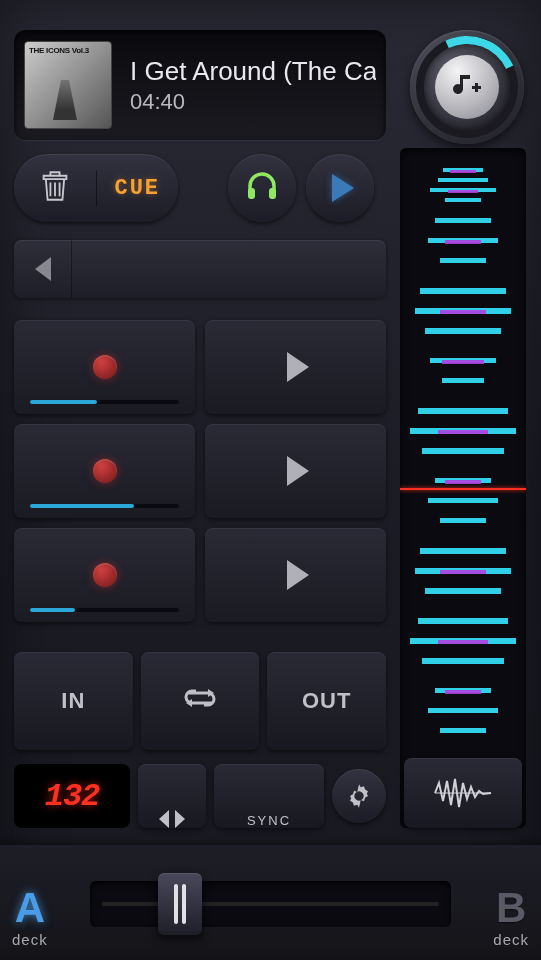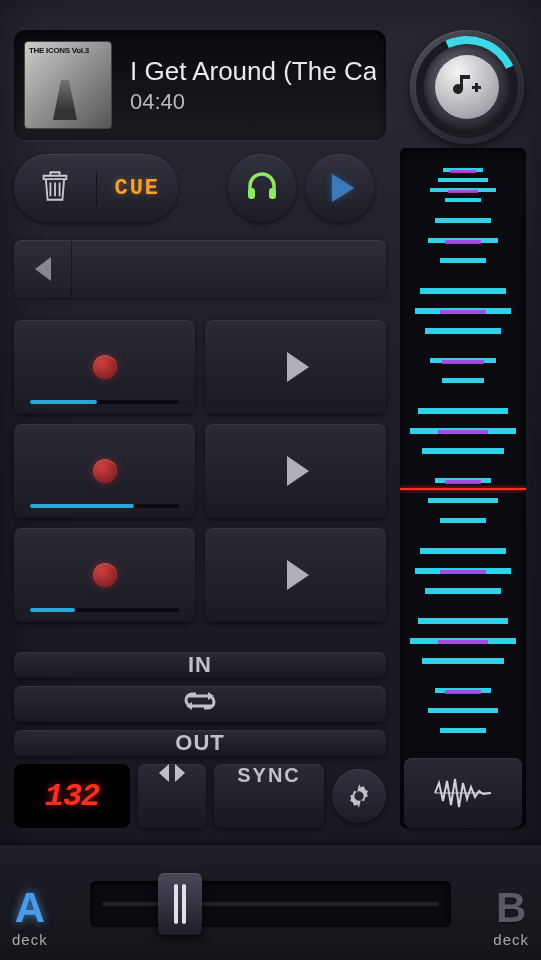--- a/index.html
+++ b/index.html
@@ -38,28 +38,28 @@
   .section-title { flex: 1; text-align: center; font-size: 28px; color: #bcbcc6; font-weight: 400; text-shadow: 0 -1px 1px rgba(0,0,0,0.6); }
   
   .sampler { position: absolute; left: 14px; top: 320px; width: 372px; }
   .sampler-row { height: 94px; display: flex; gap: 10px; margin-bottom: 10px; }
   .sbtn { flex: 1; background: linear-gradient(180deg, #2a2a36, #1a1a22); border-radius: 8px; box-shadow: inset 0 1px 0 rgba(255,255,255,0.06), 0 2px 5px rgba(0,0,0,0.6); position: relative; display: flex; align-items: center; justify-content: center; }
   .rec-dot { width: 24px; height: 24px; border-radius: 50%; background: radial-gradient(circle at 35% 30%, #d04040, #701818); box-shadow: 0 0 8px rgba(200,40,40,0.5), inset 0 1px 2px rgba(255,255,255,0.2); }
   .progress { position: absolute; left: 16px; right: 16px; bottom: 10px; height: 4px; background: #0a0a10; border-radius: 2px; }
   .progress .fill { height: 100%; background: #2ba8d8; border-radius: 2px; }
   .play-tri { width: 0; height: 0; border-left: 22px solid #b0b0b8; border-top: 15px solid transparent; border-bottom: 15px solid transparent; margin-left: 5px; }
   
-  .loop-row { position: absolute; left: 14px; top: 652px; width: 372px; height: 98px; display: flex; gap: 8px; flex-direction: column; }
+  .loop-row { position: absolute; left: 14px; top: 652px; width: 372px; height: 98px; display: flex; gap: 8px; }
   .lbtn { flex: 1; background: linear-gradient(180deg, #2a2a36, #181820); border-radius: 8px; box-shadow: inset 0 1px 0 rgba(255,255,255,0.06), 0 2px 5px rgba(0,0,0,0.6); display: flex; align-items: center; justify-content: center; color: #c0c0c8; font-size: 22px; font-weight: 600; letter-spacing: 1px; }
   .loop-icon svg { width: 40px; height: 30px; fill: #c0c0c8; }
   
   .bpm-row { position: absolute; left: 14px; top: 764px; width: 372px; height: 64px; display: flex; gap: 8px; align-items: center; }
   .bpm-display { width: 116px; height: 64px; background: #000; border-radius: 8px; box-shadow: inset 0 2px 6px rgba(0,0,0,0.9); display: flex; align-items: center; justify-content: center; }
   .bpm-val { font-family: 'Courier New', monospace; font-size: 32px; color: #ff3020; font-weight: bold; font-style: italic; text-shadow: 0 0 8px rgba(255,48,32,0.6); letter-spacing: -1px; }
-  .bpm-btn { height: 64px; background: linear-gradient(180deg, #2a2a36, #181820); border-radius: 8px; box-shadow: inset 0 1px 0 rgba(255,255,255,0.06), 0 2px 5px rgba(0,0,0,0.6); display: flex; align-items: flex-start; justify-content: center; color: #c0c0c8; font-size: 20px; font-weight: 700; letter-spacing: 2px; }
+  .bpm-btn { height: 64px; background: linear-gradient(180deg, #2a2a36, #181820); border-radius: 8px; box-shadow: inset 0 1px 0 rgba(255,255,255,0.06), 0 2px 5px rgba(0,0,0,0.6); display: flex; align-items: flex-end; justify-content: center; color: #c0c0c8; font-size: 13px; font-weight: 400; letter-spacing: 2px; }
   .nudge { width: 68px; }
   .nudge .arrows { display: flex; gap: 6px; }
   .nudge .al { width: 0; height: 0; border-right: 10px solid #c0c0c8; border-top: 9px solid transparent; border-bottom: 9px solid transparent; }
   .nudge .ar { width: 0; height: 0; border-left: 10px solid #c0c0c8; border-top: 9px solid transparent; border-bottom: 9px solid transparent; }
   .sync-btn { flex: 1; }
   .gear { width: 54px; height: 54px; border-radius: 50%; background: linear-gradient(180deg, #323240, #1c1c26); box-shadow: inset 0 1px 0 rgba(255,255,255,0.08), 0 2px 4px rgba(0,0,0,0.6); display: flex; align-items: center; justify-content: center; }
   .gear svg { width: 28px; height: 28px; fill: #c0c0c8; }
   
   .wave-col { position: absolute; left: 400px; top: 148px; width: 126px; height: 680px; background: #0a0a10; border-radius: 6px; box-shadow: inset 0 2px 8px rgba(0,0,0,0.8); overflow: hidden; }
   .wave-col .playhead { position: absolute; left: 0; right: 0; top: 50%; height: 2px; background: #ff3020; box-shadow: 0 0 4px #ff3020; }

